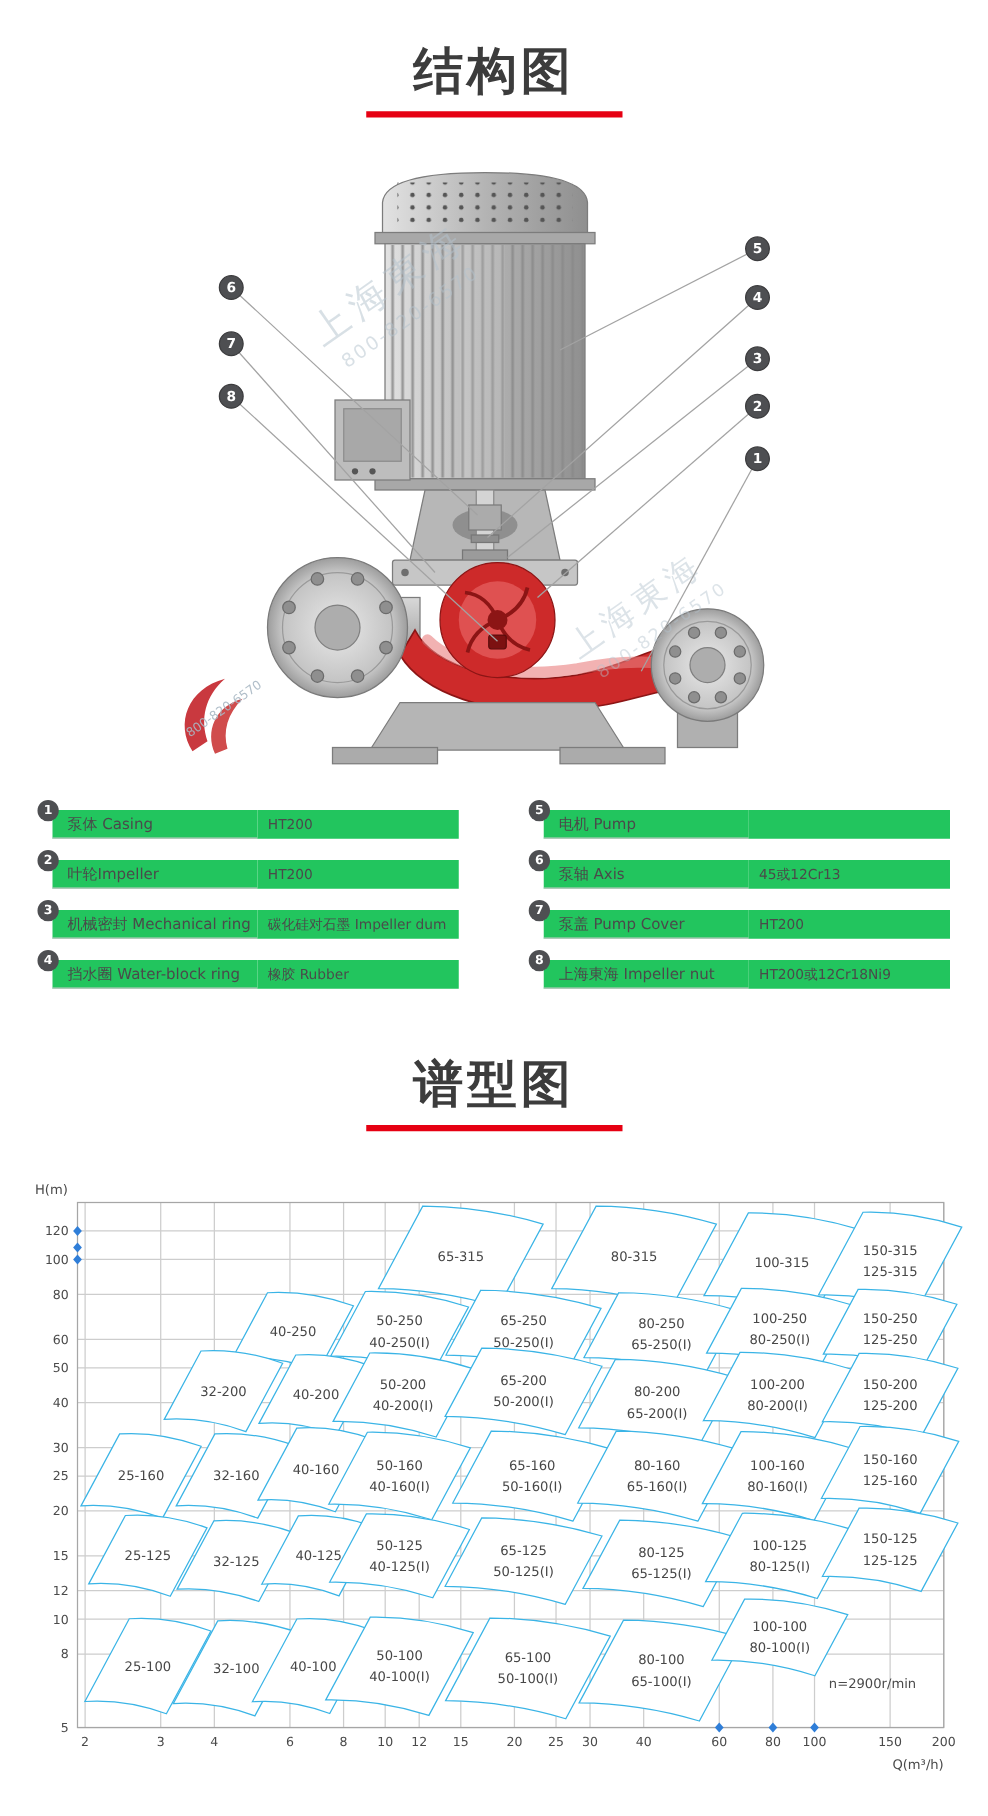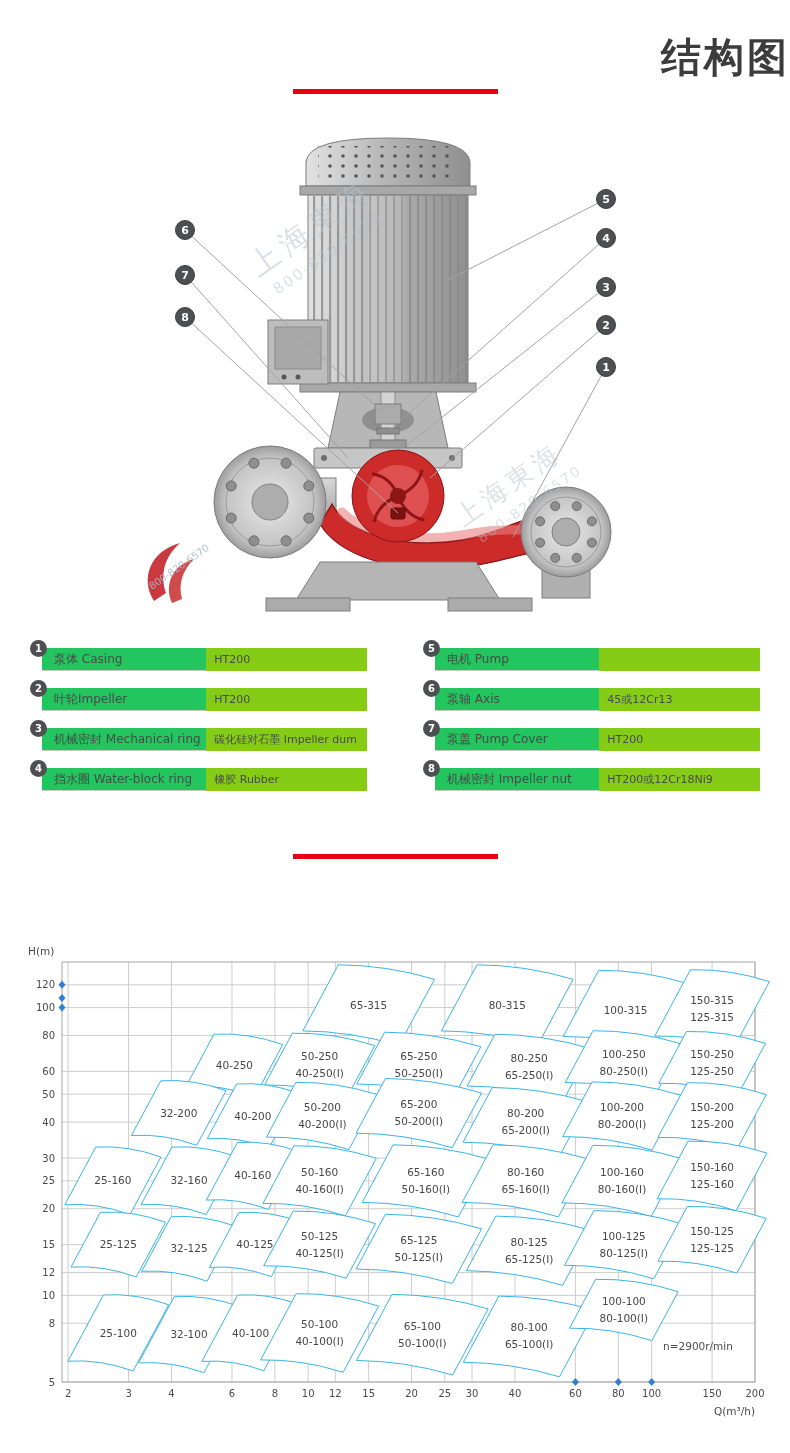--- a/index.html
+++ b/index.html
@@ -1,30 +1,30 @@
 <!DOCTYPE html>
 <html style="--accent: #e60012; --badge: #4e4f52;"><head>
 <meta charset="utf-8">
 <style>
   html,body{margin:0;padding:0;background:#fff;}
   .page{position:relative;width:790px;height:1453px;background:#fff;overflow:hidden;
         font-family:"DejaVu Sans","Liberation Sans",sans-serif;color:#3f3f3f;}
-  .title-wrap{position:absolute;left:0;width:100%;text-align:right;}
+  .title-wrap{position:absolute;left:0;width:100%;text-align:center;}
   #structure-title-wrap{top:34px;}
   #spectrum-title-wrap{top:845px;}
   .sec-title{margin:0;font-size:40px;font-weight:bold;letter-spacing:3px;color:#3c3c3c;line-height:1.15;}
   .title-underline{width:205px;height:5px;margin:9px auto 0;background:var(--accent,#e60012);}
   #pump-wrap{position:absolute;top:112px;left:118px;}
   #parts-wrap{position:absolute;top:648px;left:30px;width:730px;display:flex;gap:56px;}
   .parts-col{flex:1;}
   .part-row{position:relative;display:flex;margin:0 0 17px 12px;height:23px;line-height:23px;font-size:12px;color:#4a4a4a;}
   .part-no{position:absolute;left:-12px;top:-8px;width:17px;height:17px;border-radius:50%;
            background:var(--badge,#4e4f52);color:#fff;font-size:10px;line-height:17px;text-align:center;font-weight:bold;}
   .part-name{flex:1;background:#22c55e;border-bottom:1px solid #c9c9c9;padding-left:12px;white-space:nowrap;overflow:hidden;}
-  .part-val{width:47%;background:#84cc16;padding-left:8px;font-size:11px;white-space:nowrap;overflow:hidden;}
+  .part-val{width:47%;background:#22c55e;padding-left:8px;font-size:11px;white-space:nowrap;overflow:hidden;}
   #chart-wrap{position:absolute;top:938px;left:0;}
   svg text{font-family:"DejaVu Sans","Liberation Sans",sans-serif;}
 </style>
 </head>
 <body>
 
 <div class="page">
 
   <div class="title-wrap" id="structure-title-wrap">
     <h1 class="sec-title">结构图</h1>
@@ -228,27 +228,28 @@
           <div class="part-name">泵轴 Axis</div>
           <div class="part-val">45或12Cr13</div>
         </div>
         <div class="part-row">
           <span class="part-no">7</span>
           <div class="part-name">泵盖 Pump Cover</div>
           <div class="part-val">HT200</div>
         </div>
         <div class="part-row">
           <span class="part-no">8</span>
-          <div class="part-name">机械密封 Impeller nut</div>
+          <div class="part-name">上海東海 Impeller nut</div>
           <div class="part-val">HT200或12Cr18Ni9</div>
         </div>
       </div>
   </div>
 
   <div class="title-wrap" id="spectrum-title-wrap">
+    <h1 class="sec-title">谱型图</h1>
     <div class="title-underline"></div>
   </div>
 
   <div id="chart-wrap">
     <svg id="spectrum-chart" width="790" height="490" viewBox="0 0 790 490">
         <g stroke="#cdcdcd" stroke-width="1">
           <line x1="68.08904214716985" y1="24" x2="68.08904214716985" y2="444"></line>
           <line x1="128.56854986089428" y1="24" x2="128.56854986089428" y2="444"></line>
           <line x1="171.47944347915916" y1="24" x2="171.47944347915916" y2="444"></line>
           <line x1="231.9589511928836" y1="24" x2="231.9589511928836" y2="444"></line>

